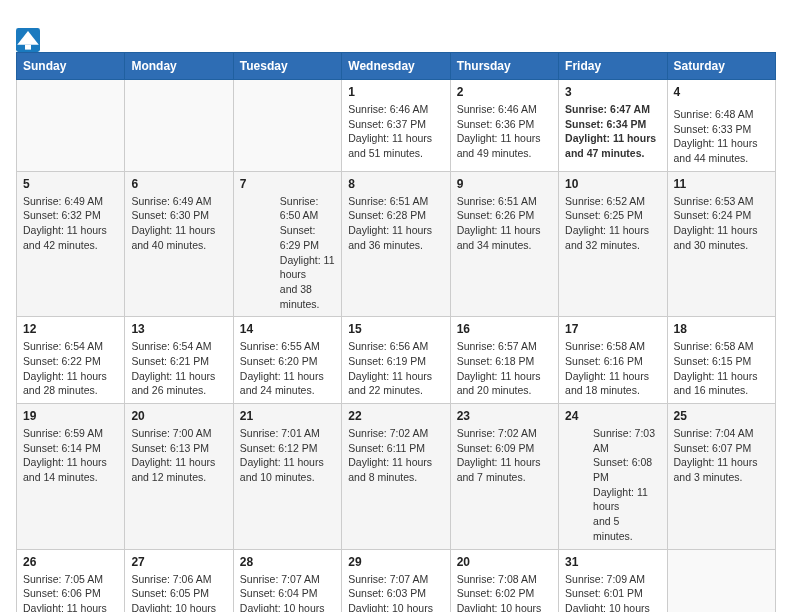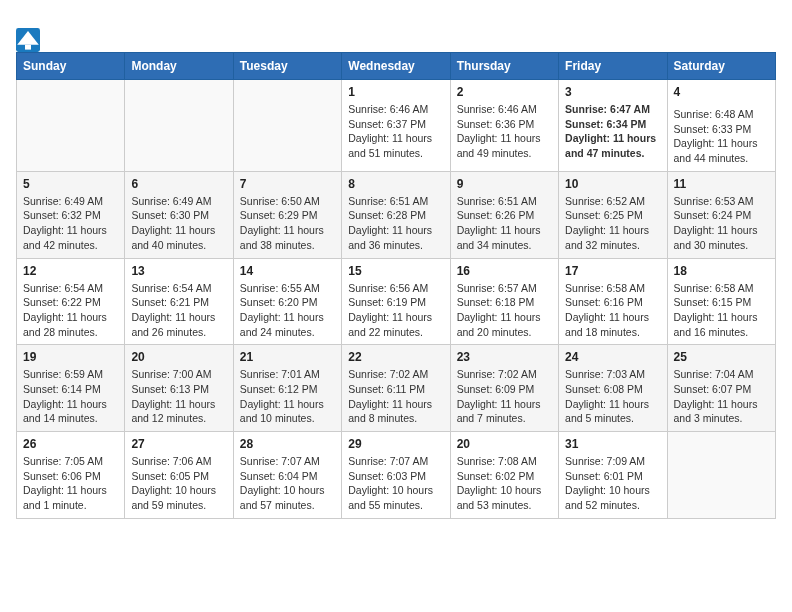--- a/index.html
+++ b/index.html
@@ -154,21 +154,21 @@
         </td>
         <td>
           <div class="day-number">6</div>
           <div class="day-info" style="white-space: pre-line;">Sunrise: 6:49 AM
 Sunset: 6:30 PM
 Daylight: 11 hours
 and 40 minutes.</div>
         </td>
         <td>
           <div class="day-number">7</div>
-          <div class="day-info" style="white-space: pre-line;">Sunrise: 6:50 AM
+          <div class="day-info" style="white-space: pre-line; margin-left: 40px;">Sunrise: 6:50 AM
 Sunset: 6:29 PM
 Daylight: 11 hours
 and 38 minutes.</div>
         </td>
         <td>
           <div class="day-number">8</div>
           <div class="day-info" style="white-space: pre-line;">Sunrise: 6:51 AM
 Sunset: 6:28 PM
 Daylight: 11 hours
 and 36 minutes.</div>
@@ -277,21 +277,21 @@
         </td>
         <td>
           <div class="day-number">23</div>
           <div class="day-info" style="white-space: pre-line;">Sunrise: 7:02 AM
 Sunset: 6:09 PM
 Daylight: 11 hours
 and 7 minutes.</div>
         </td>
         <td>
           <div class="day-number">24</div>
-          <div class="day-info" style="white-space: pre-line;">Sunrise: 7:03 AM
+          <div class="day-info" style="white-space: pre-line; margin-left: 28px;">Sunrise: 7:03 AM
 Sunset: 6:08 PM
 Daylight: 11 hours
 and 5 minutes.</div>
         </td>
         <td>
           <div class="day-number">25</div>
           <div class="day-info" style="white-space: pre-line;">Sunrise: 7:04 AM
 Sunset: 6:07 PM
 Daylight: 11 hours
 and 3 minutes.</div>

